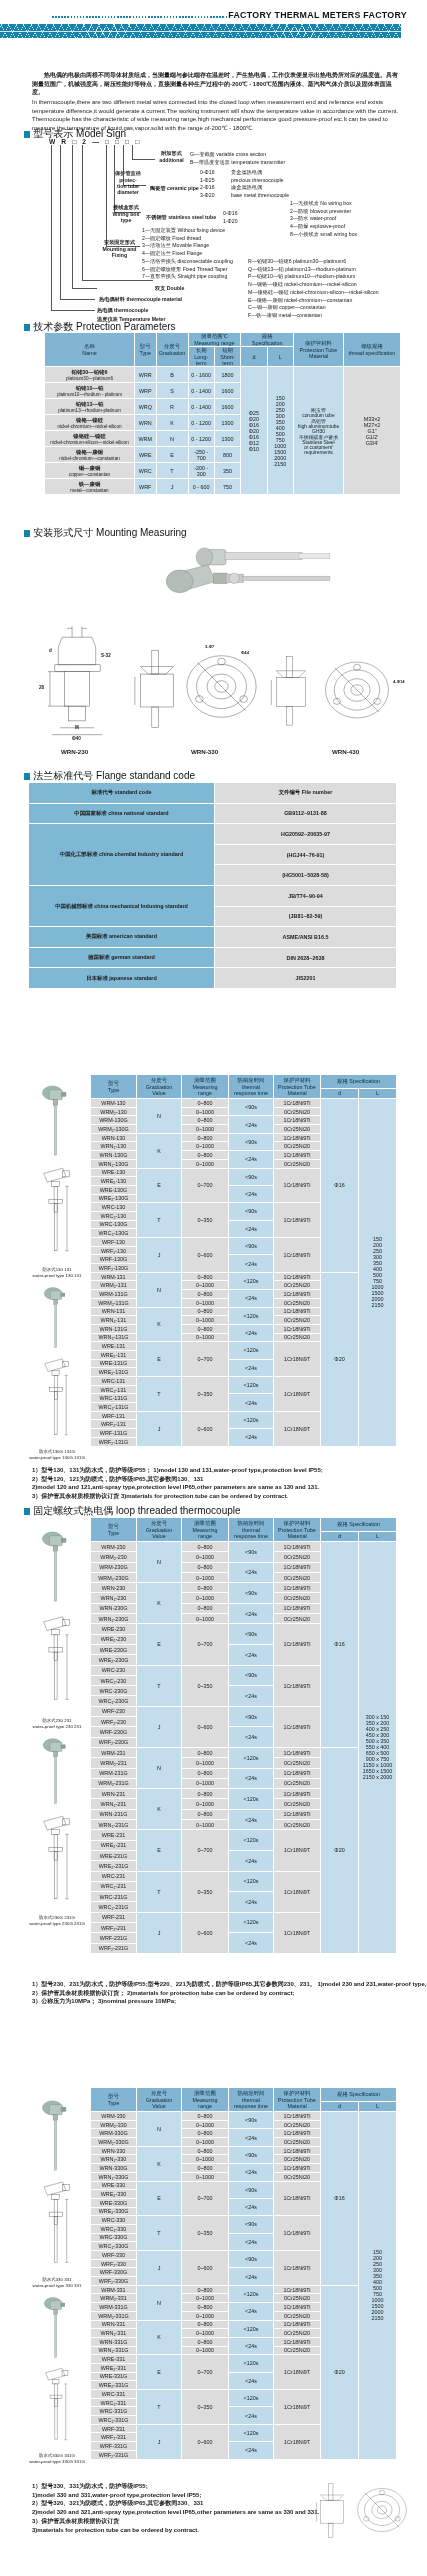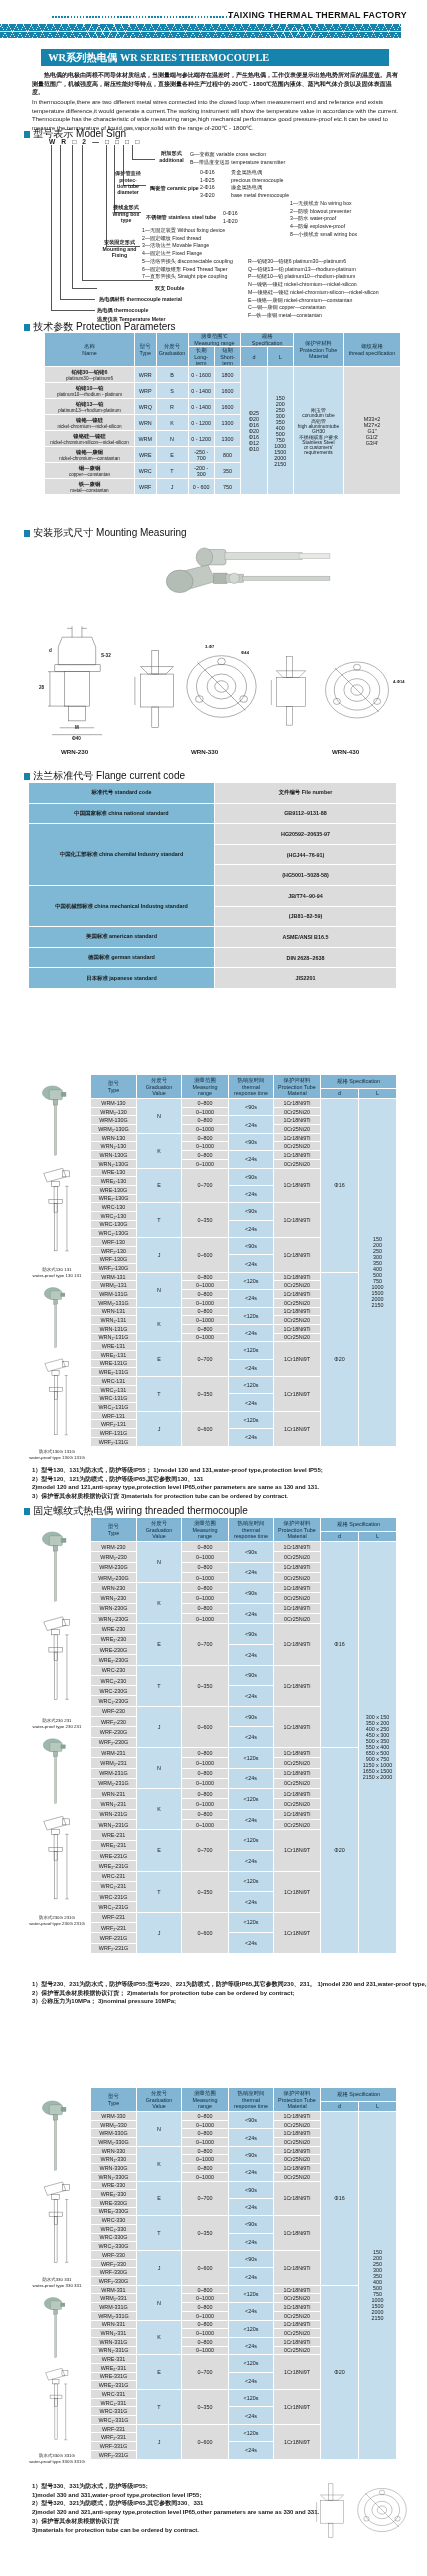--- a/index.html
+++ b/index.html
@@ -114,24 +114,23 @@
           <ellipse cx="80" cy="28" rx="8" ry="7"></ellipse>
           <ellipse cx="34" cy="106" rx="8" ry="7"></ellipse>
           <ellipse cx="126" cy="106" rx="8" ry="7"></ellipse>
           <line x1="30" y1="30" x2="130" y2="130"></line>
         </g>
       </symbol>
     </defs>
   </svg>
 
   <div class="dotline"></div>
-  <div class="factory">TAIXING THERMAL THERMAL FACTORY</div>
+  <div class="factory">FACTORY THERMAL METERS FACTORY</div>
   <div class="banner"></div>
 
-  <div class="titlebar">WR系列热电偶 WR SERIES THERMOCOUPLE</div>
 
   <div class="intro">
     <div class="cn">热电偶的电极由两根不同导体材质组成，当测量端与参比端存在温差时，产生热电偶，工作仪表便显示出热电势所对应的温度值。具有测量范围广，机械强度高，耐压性能好等特点，直接测量各种生产过程中的-200℃ - 1800℃范围内液体、蒸汽和气体介质以及固体表面温度。</div>
     <div class="en">In thermocouple,there are two different metal wires connected into the closed loop.when measurement end and referance end exists temperature difference,it would generate a current.The working instrument will show the temperature value in accordance with the current. Thermocouple has the characteristic of wide measuring range,high mechanical performance good pressure-proof etc.It can be used to measure the temperature of liquid,gas,vapor,solid with the range of-200℃ - 1800℃.</div>
   </div>
 
   <div class="sec-title" style="top:127px">
     <span class="sq"></span><span>型号表示 Model Sign</span>
   </div>
 
@@ -437,21 +436,21 @@
   <div class="figlabel" style="top:725px;left:75px;font-size:4.6px">M</div>
   <div class="figlabel" style="top:736px;left:72px;font-size:4.6px">Φ40</div>
   <div class="figlabel" style="top:644px;left:205px;font-size:4.1px">3-Φ7</div>
   <div class="figlabel" style="top:650px;left:241px;font-size:4.1px">Φ44</div>
   <div class="figlabel" style="top:679px;left:393px;font-size:4.1px">4-Φ14</div>
   <div class="figlabel" style="top:748px;left:61px">WRN-230</div>
   <div class="figlabel" style="top:748px;left:191px">WRN-330</div>
   <div class="figlabel" style="top:748px;left:332px">WRN-430</div>
 
   <div class="sec-title" style="top:769px">
-    <span class="sq"></span><span>法兰标准代号 Flange current code</span>
+    <span class="sq"></span><span>法兰标准代号 Flange standand code</span>
   </div>
   <table class="grid abs" id="flange-table" style="top:782px;left:28px;width:369px">
       <tbody>
         <tr>
           <td rowspan="1" style="height: 19.6px; background: rgb(127, 184, 212); width: 183px; font-weight: 600;">标准代号 standard code</td>
           <td class="cg" style="height: 19.6px; font-weight: 600;">文件编号 File number</td>
         </tr>
         <tr>
           <td rowspan="1" style="height: 19.6px; background: rgb(127, 184, 212); width: 183px; font-weight: 600;">中国国家标准 china national standard</td>
           <td class="cg" style="height: 19.6px; font-weight: 600;">GB9112~9131-88</td>
@@ -748,21 +747,21 @@
       </tbody>
     </table>
   <div class="notes" style="top:1467px">
       <div class="ms-item">1）型号130、131为防水式，防护等级IP55；  1)model 130 and 131,water-proof type,protection level IP55;</div>
       <div class="ms-item">2）型号120、121为防喷式，防护等级IP65,其它参数同130、131</div>
       <div class="ms-item">2)model 120 and 121,anti-spray type,protection level IP65,other parameters are same as 130 and 131.</div>
       <div class="ms-item">3）保护管其余材质根据协议订货   3)materials for protection tube can be ordered by contract.</div>
     </div>
 
   <div class="sec-title" style="top:1504px">
-    <span class="sq"></span><span>固定螺纹式热电偶 wiring threaded thermocouple</span>
+    <span class="sq"></span><span>固定螺纹式热电偶 loop threaded thermocouple</span>
   </div>
 
   <div class="leftcol" style="top:1528px;left:28px">
     <svg width="40" height="77" viewBox="0 0 78 150">
         <use href="#tc-photo"></use>
       </svg>
     <svg width="43" height="103" viewBox="0 0 84 200">
         <use href="#tc-draw"></use>
       </svg>
     <div class="caption">

